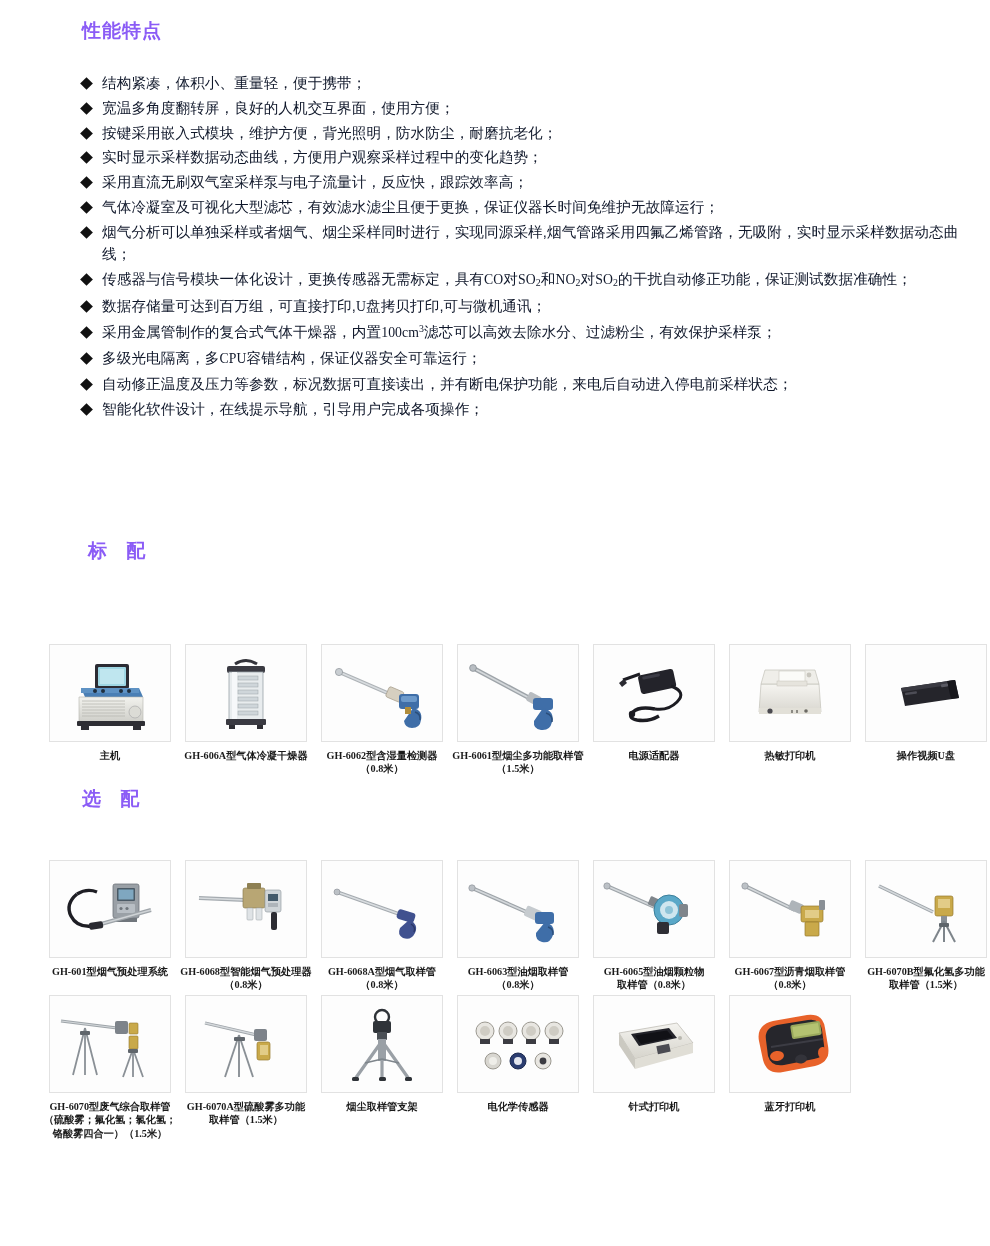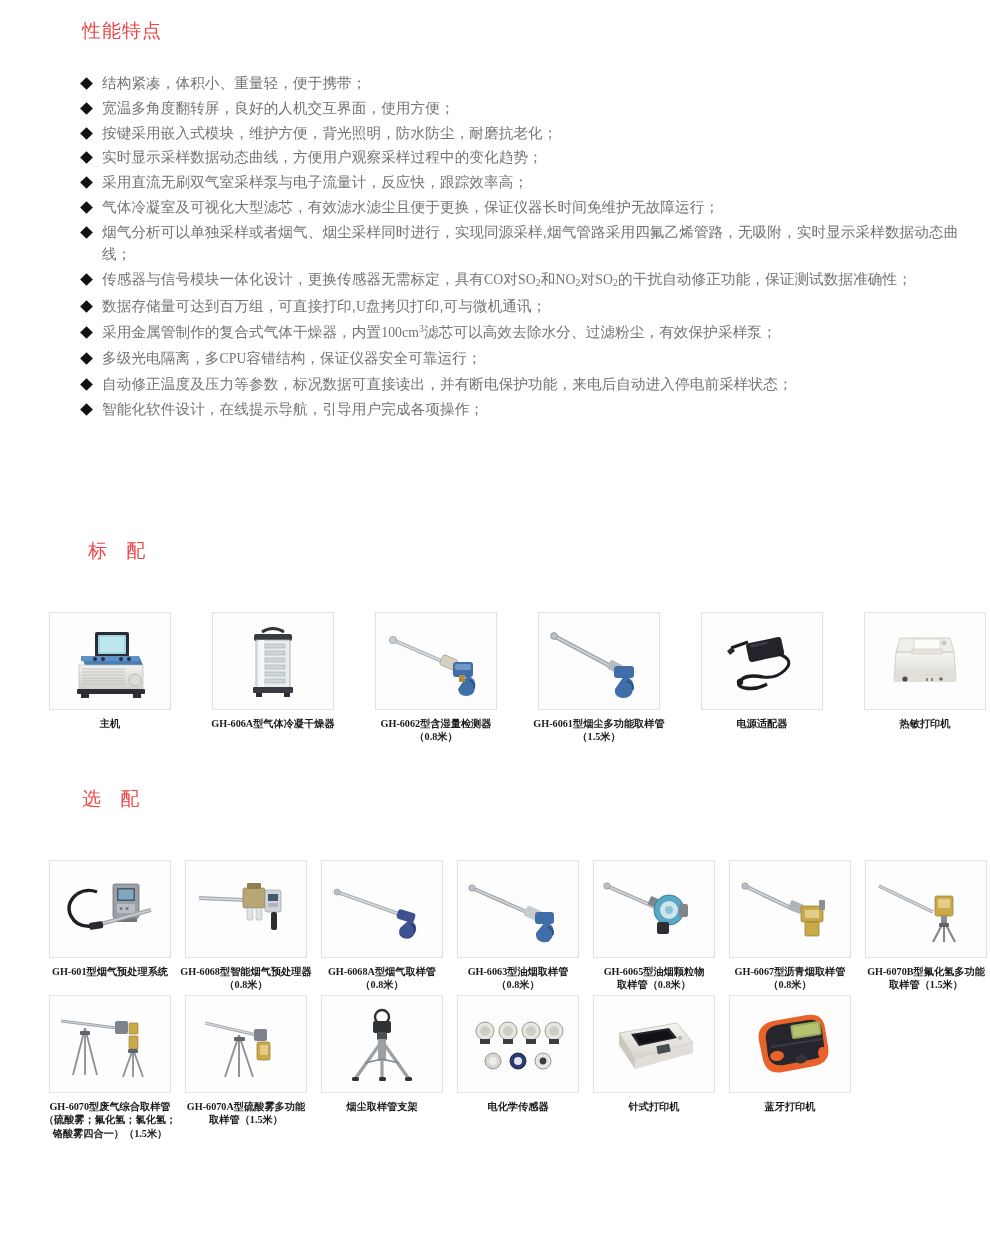--- a/index.html
+++ b/index.html
@@ -10,23 +10,23 @@
     background: #ffffff;
     font-family: "Liberation Sans", "DejaVu Sans", sans-serif;
     color: #1a1a1a;
     position: relative;
     overflow: hidden;
   }
 
   
   .section-heading {
     font-size: 19px;
-    font-weight: 400;
+    font-weight: 700;
     letter-spacing: 1px;
-    color: #ef4444;
+    color: #8b5cf6;
     margin: 0;
   }
   #features-heading { position: absolute; left: 82px; top: 18px; }
   #standard-heading { position: absolute; left: 88px; top: 538px; letter-spacing: 7px; }
   #optional-heading { position: absolute; left: 82px; top: 786px; letter-spacing: 7px; }
 
   
   #features-list {
     position: absolute;
     left: 82px;
@@ -34,21 +34,21 @@
     width: 880px;
     list-style: none;
     margin: 0;
     padding: 0;
   }
   .feature-item {
     display: flex;
     align-items: flex-start;
     font-size: 14.6px;
     line-height: 22.6px;
-    color: #737373;
+    color: #0f172a;
     margin-bottom: 2.2px;
   }
   .bullet-diamond {
     flex: 0 0 auto;
     width: 9px;
     height: 9px;
     background: #111;
     transform: rotate(45deg);
     margin-top: 7px;
     margin-right: 11px;
@@ -71,21 +71,21 @@
   }
   .feature-text .lat { font-family: "Liberation Serif", "DejaVu Serif", serif; font-size: 0.94em; }
 
   
   .product-grid {
     position: absolute;
     display: flex;
     width: 900px;
     left: 45px;
   }
-  #standard-grid { top: 612px; gap: 27px; }
+  #standard-grid { top: 644px; }
   #optional-grid-row1 { top: 860px; }
   #optional-grid-row2 { top: 995px; }
 
   .product-cell {
     width: 130px;
     margin-right: 6px;
     display: flex;
     flex-direction: column;
     align-items: center;
   }

